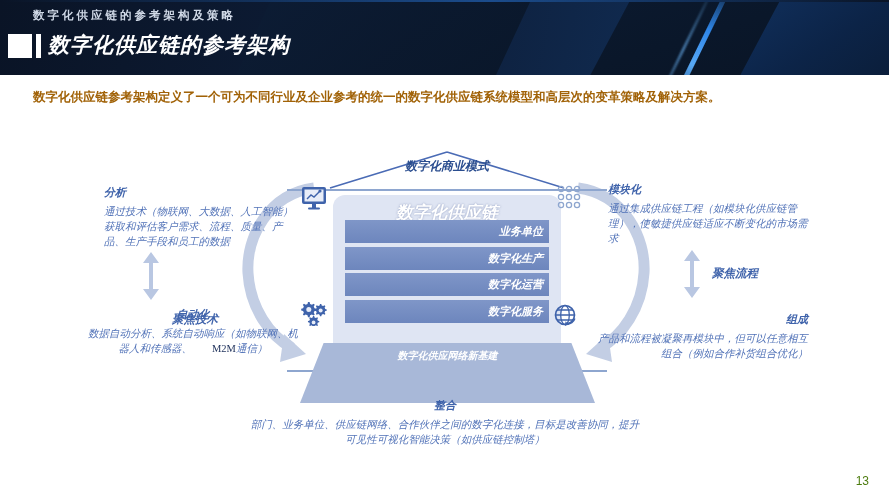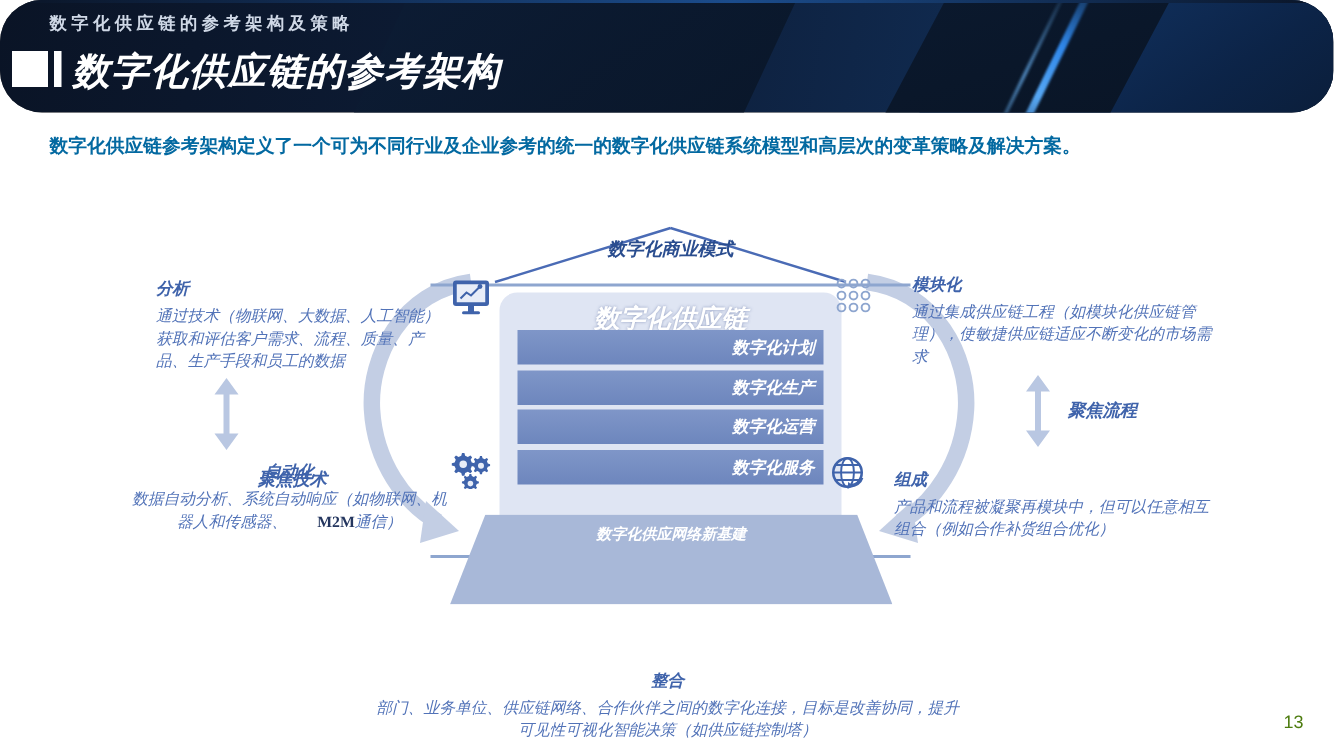--- a/index.html
+++ b/index.html
@@ -1,21 +1,21 @@
 <!DOCTYPE html>
 <html lang="zh"><head>
 <meta charset="utf-8">
 <style>
   html,body{margin:0;padding:0;background:#ffffff;}
   body{width:889px;height:500px;overflow:hidden;position:relative;
        font-family:"Liberation Serif","DejaVu Serif",serif;}
 
   
   .header{position:absolute;left:0;top:0;width:889px;height:75px;
-          background:#404040;overflow:hidden;border-radius:28px;}
+          background:#b91c1c;overflow:hidden;}
   .hdr-bg1{position:absolute;left:0;top:0;width:889px;height:75px;
            background:linear-gradient(100deg,#0a1426 0%,#0d1d38 45%,#102a4f 72%,#0a1932 100%);}
   .hdr-shape-a{position:absolute;right:-40px;top:-30px;width:300px;height:150px;
                background:linear-gradient(135deg,#14396d 0%,#0c2448 60%,#0a1b33 100%);
                transform:skewX(-28deg);opacity:.95;}
   .hdr-shape-b{position:absolute;right:130px;top:-60px;width:150px;height:200px;
                background:linear-gradient(160deg,#0b1a30 0%,#091424 100%);
                transform:skewX(-28deg);}
   .hdr-streak{position:absolute;right:188px;top:-24px;width:5px;height:150px;
               background:linear-gradient(180deg,rgba(40,120,220,0) 0%,#2f86e8 35%,#57a8f5 60%,rgba(40,120,220,0) 100%);
@@ -26,26 +26,26 @@
   .hdr-shape-c{position:absolute;left:250px;top:-20px;width:260px;height:130px;
                background:linear-gradient(120deg,#0c1c34 0%,#081córner 100%);
                background:linear-gradient(120deg,#0c1c34 0%,#091526 100%);
                transform:skewX(-25deg);opacity:.85;}
   .hdr-topline{position:absolute;left:0;top:0;width:889px;height:2px;
                background:linear-gradient(90deg,#0a1426 0%,#1b4c8c 55%,#0a1426 100%);}
   .kicker{position:absolute;left:33px;top:8px;color:#cfd8e6;font-size:11.5px;
           letter-spacing:3px;font-weight:bold;}
   .title-mark{position:absolute;left:8px;top:34px;width:24px;height:24px;background:#ffffff;}
   .title-mark2{position:absolute;left:36px;top:34px;width:5px;height:24px;background:#ffffff;}
-  .slide-title{position:absolute;left:48px;top:31px;color:#ffffff;font-size:25px;
+  .slide-title{position:absolute;left:48px;top:31px;color:#ffffff;font-size:21px;
                font-weight:bold;font-style:italic;letter-spacing:1px;}
 
   
   .lead{position:absolute;left:33px;top:88px;width:820px;font-size:12.5px;
-        color:#0369a1;font-weight:bold;line-height:1.5;}
+        color:#a16207;font-weight:bold;line-height:1.5;}
 
   
   .canvas{position:absolute;left:0;top:140px;width:889px;height:330px;}
 
   
   .roof{position:absolute;left:328px;top:10px;width:238px;height:40px;}
   .roof svg{display:block;}
   .roof-label{position:absolute;left:328px;top:18px;width:238px;text-align:center;
               font-size:12px;color:#2a4d8f;font-weight:bold;font-style:italic;}
   .roof-base{position:absolute;left:287px;top:49px;width:320px;height:1.5px;background:#8ea6cf;}
@@ -83,27 +83,27 @@
   .ico{position:absolute;}
   .ico-monitor{left:301px;top:45px;}
   .ico-gears{left:300px;top:160px;}
   .ico-grid{left:557px;top:45px;}
   .ico-globe{left:553px;top:163px;}
 
   
   .blk{position:absolute;font-style:italic;color:#4a6bb5;}
   .blk .bt{font-size:11px;font-weight:bold;color:#3f63ab;margin-bottom:4px;}
   .blk .bd{font-size:10.5px;line-height:1.45;color:#5273b8;}
-  .blk .bd b{font-weight:bold;color:#24365f;font-style:normal;padding-left:20px;}
+  .blk .bd b{font-weight:normal;color:#24365f;font-style:normal;padding-left:20px;}
 
   .blk-analysis{left:104px;top:45px;width:195px;}
   .blk-auto{left:88px;top:167px;width:210px;text-align:center;}
   .blk-module{left:608px;top:42px;width:200px;}
-  .blk-compose{left:596px;top:172px;width:212px;}
-  .blk-integrate{left:250px;top:258px;width:390px;text-align:center;margin-top:48px;}
+  .blk-compose{left:596px;top:172px;width:212px;text-align:right;}
+  .blk-integrate{left:250px;top:258px;width:390px;text-align:center;}
   .blk-integrate .bt{text-align:center;}
 
   
   .vdarrow{position:absolute;width:18px;height:48px;}
   .vda-left{left:142px;top:112px;}
   .vda-right{left:683px;top:110px;}
   .focus-lbl{position:absolute;font-size:11.5px;font-weight:bold;font-style:italic;color:#3f63ab;}
   .fl-left{left:172px;top:128px;margin-top:44px;}
   .fl-right{left:712px;top:126px;}
 
@@ -149,21 +149,21 @@
     <svg width="238" height="40" viewBox="0 0 238 40">
       <path d="M119,2 L236,38 M119,2 L2,38" fill="none" stroke="#4a6bb5" stroke-width="1.6"></path>
     </svg>
   </div>
   <div class="roof-label">数字化商业模式</div>
   <div class="roof-base"></div>
 
   <div class="panel"></div>
   <div class="panel-title">数字化供应链</div>
   <div class="bars">
-    <div class="bar">数字化计划</div>
+    <div class="bar">业务单位</div>
     <div class="bar">数字化生产</div>
     <div class="bar">数字化运营</div>
     <div class="bar">数字化服务</div>
   </div>
 
   <div class="div-line"></div>
 
   <div class="trap">
     <div class="trap-shape"></div>
     <div class="trap-t1">数字化供应网络新基建</div>

